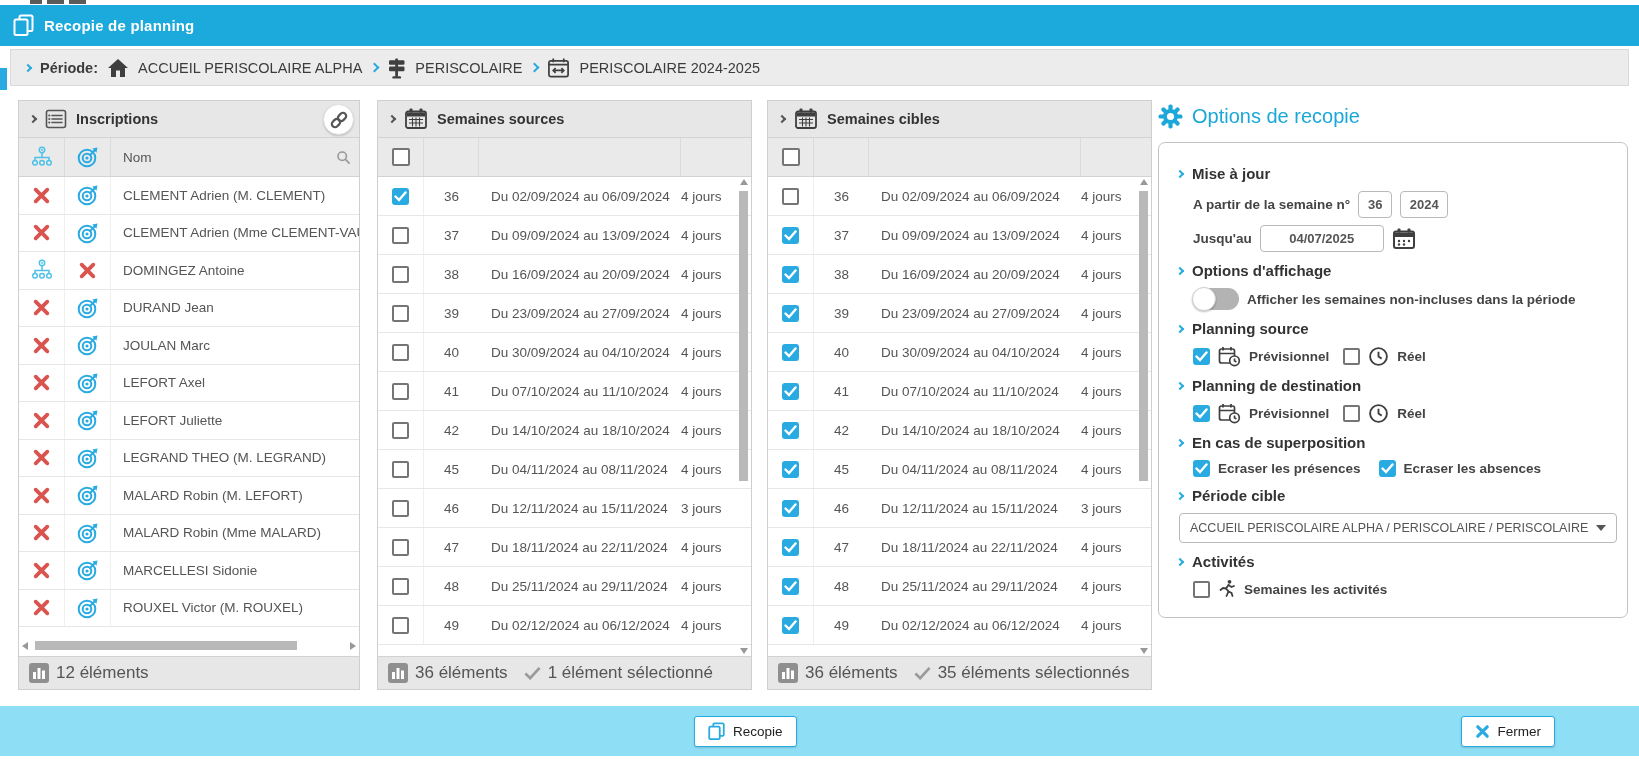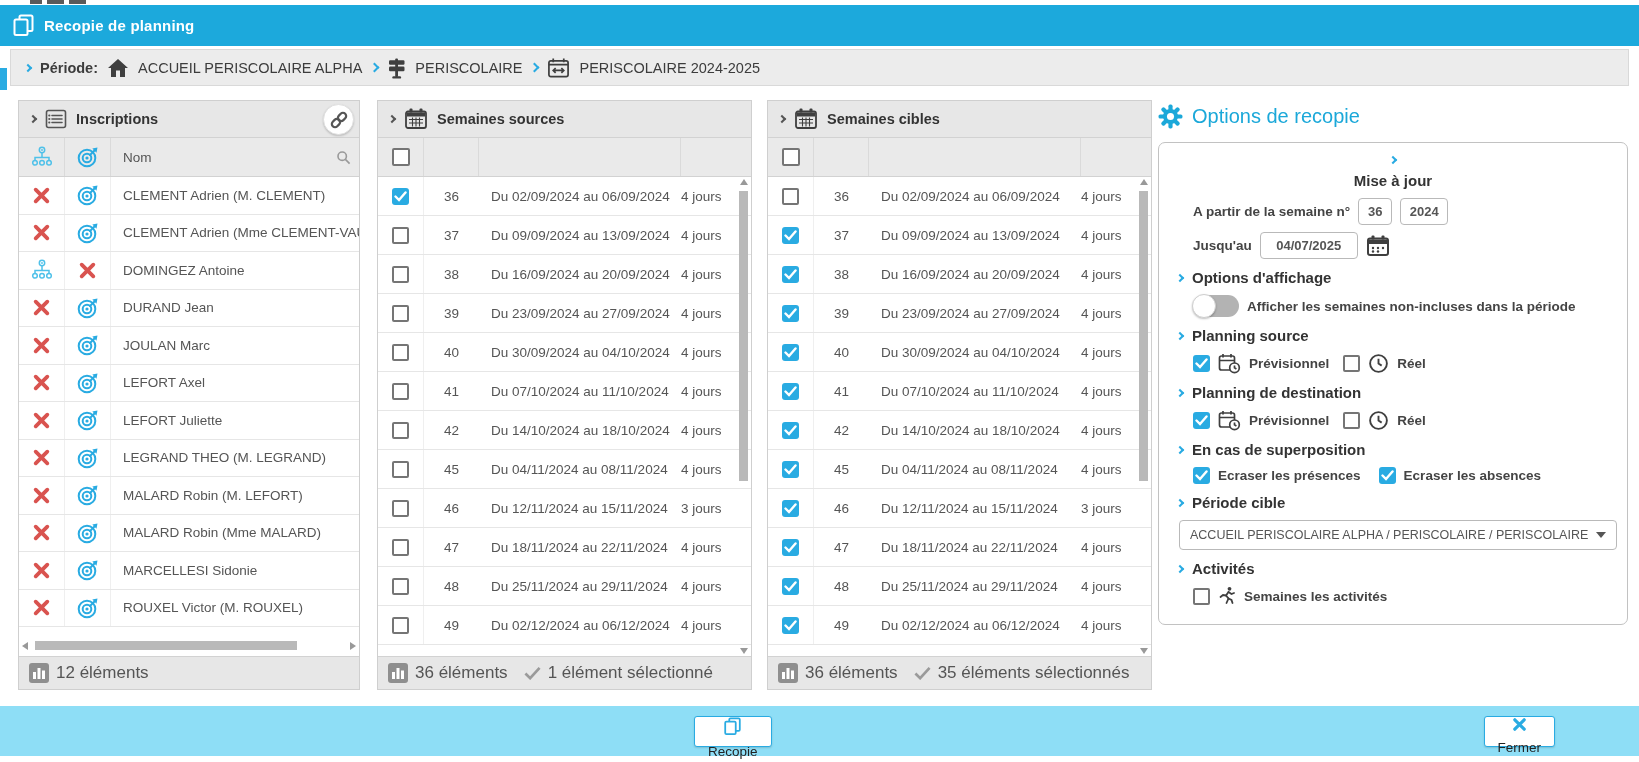--- a/index.html
+++ b/index.html
@@ -75,33 +75,33 @@
   .hsb-thumb { height:9px; background:#b9b9b9; width:calc(100% - 72px); margin-left:7px; }
   .hsb .sp { flex:1; }
   .arr-left  { width:0; height:0; border-top:4px solid transparent; border-bottom:4px solid transparent; border-right:6px solid #999; }
   .arr-right { width:0; height:0; border-top:4px solid transparent; border-bottom:4px solid transparent; border-left:6px solid #999; }
 
   
   .options-wrap { position:absolute; left:1158px; top:104px; width:472px; }
   .opt-title { display:flex; align-items:center; gap:9px; color:#1BA8D9; font-size:20px; }
   .opt-box { margin-top:13px; width:470px; border:1px solid #c2c2c2; border-radius:7px; padding:12px 18px 16px 18px; background:#fff; }
   .opt-h { display:flex; align-items:center; gap:9px; font-size:15px; font-weight:bold; color:#333; margin:10px 0 9px; }
-  .opt-h:first-child { margin-top:2px;flex-direction:column; }
+  .opt-h:first-child { margin-top:10px; }
   .opt-row { display:flex; align-items:center; gap:8px; margin:7px 0 7px 16px; font-size:13.5px; color:#444;font-weight:bold; }
   .mini-input { border:1px solid #b9b9b9; border-radius:4px; height:27px; display:inline-flex; align-items:center; justify-content:center; font-size:13px; color:#555; padding:0 5px; background:#fff; }
   .toggle { width:46px; height:22px; border-radius:11px; background:#b3b3b3; position:relative; flex:none; }
   .toggle .knob { position:absolute; left:-1px; top:-1px; width:24px; height:24px; border-radius:50%; background:#fff; border:1px solid #cfcfcf; box-shadow:0 1px 2px rgba(0,0,0,.25); }
   .select-box { margin:4px 0 6px 2px; width:438px; height:30px; border:1px solid #b9b9b9; border-radius:4px; display:flex; align-items:center; padding:0 10px; font-size:12.5px; color:#555; background:#fff; gap:8px; }
   .select-box .txt { flex:1; white-space:nowrap; overflow:hidden; }
   .caret { width:0; height:0; border-left:5px solid transparent; border-right:5px solid transparent; border-top:6px solid #555; flex:none; }
 
   
   .action-bar { position:absolute; top:706px; left:0; right:0; height:50px; background:#8EDEF6; }
   .btn { position:absolute; top:10px; height:31px; background:#fff; border:1px solid #29ABE2; border-radius:3px;
-    display:flex; align-items:center; gap:8px; padding:0 13px; font-size:13.5px; color:#222; box-shadow:0 1px 2px rgba(0,0,0,.15);flex-direction:column; }
+    display:flex; align-items:center; gap:8px; padding:0 13px; font-size:13.5px; color:#222; box-shadow:0 1px 2px rgba(0,0,0,.15); }
   #btn-recopie { left:694px; }
   #btn-fermer { right:84px; }
 
   svg { display:block; flex:none; }
 </style>
 </head>
 <body>
 
 <div class="top-frag"></div>
 <div class="left-frag"></div>
@@ -864,21 +864,21 @@
       <span class="chev small"></span>
       <span>Mise à jour</span>
     </div>
     <div class="opt-row">
       <span>A partir de la semaine n°</span>
       <span class="mini-input" style="width:34px">36</span>
       <span class="mini-input" style="width:48px">2024</span>
     </div>
     <div class="opt-row">
       <span>Jusqu'au</span>
-      <span class="mini-input" style="width:98px">04/07/2025</span>
+      <span class="mini-input" style="width:124px">04/07/2025</span>
       <svg width="24" height="22" viewBox="0 0 24 22">
         <rect x="2" y="3.5" width="20" height="16.5" rx="2" fill="none" stroke="#3f3f3f" stroke-width="2"></rect>
         <rect x="3" y="4.5" width="18" height="4.5" fill="#3f3f3f"></rect>
         <rect x="5.5" y="0.5" width="3" height="4" rx="1" fill="#3f3f3f"></rect>
           <rect x="15.5" y="0.5" width="3" height="4" rx="1" fill="#3f3f3f"></rect>
         <circle cx="7" cy="13" r="1.2" fill="#3f3f3f"></circle>
           <circle cx="12" cy="13" r="1.2" fill="#3f3f3f"></circle>
           <circle cx="17" cy="13" r="1.2" fill="#3f3f3f"></circle>
         <circle cx="7" cy="16.5" r="1.2" fill="#3f3f3f"></circle>
           <circle cx="12" cy="16.5" r="1.2" fill="#3f3f3f"></circle>

